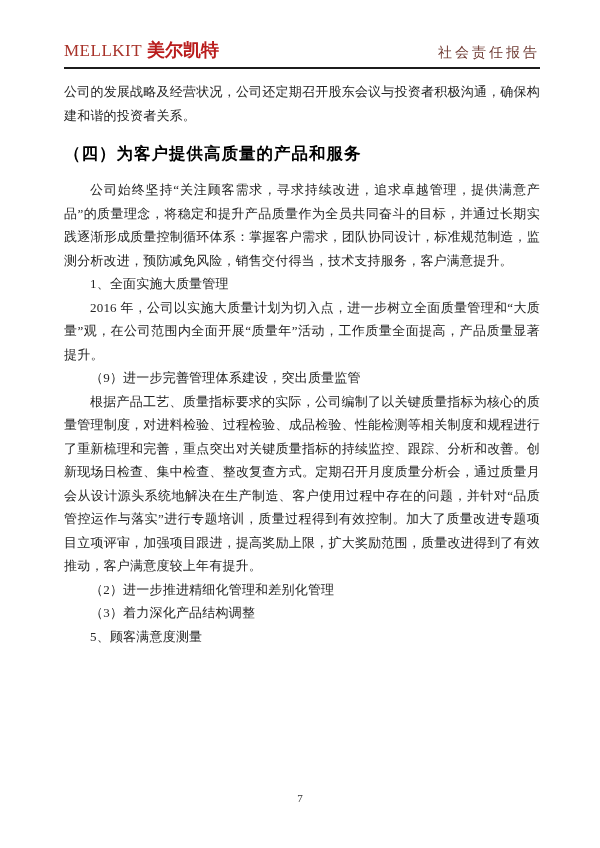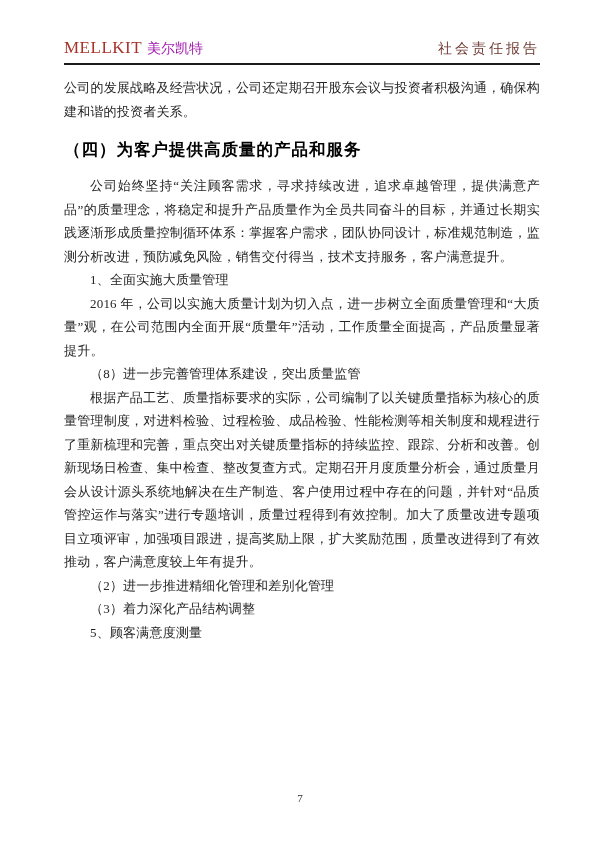--- a/index.html
+++ b/index.html
@@ -24,24 +24,24 @@
     padding-bottom: 5px;
   }
   .logo-en {
     font-size: 17px;
     color: #a8332a;
     letter-spacing: 0.5px;
     font-weight: 500;
     text-align: center;
   }
   .logo-cn {
-    font-size: 14px;
-    color: #a21caf;
+    font-size: 18px;
+    color: #b91c1c;
     margin-left: 5px;
-    font-weight: normal;
+    font-weight: bold;
   }
   .report-title {
     font-size: 14px;
     color: #6e3a32;
     letter-spacing: 3px;
   }
   
   .doc-body { margin-top: 11px; }
   .doc-body p {
     margin: 0;
@@ -87,21 +87,21 @@
     </div>
     <div class="report-title">社会责任报告</div>
   </header>
 
   <main class="doc-body">
     <p class="no-indent">公司的发展战略及经营状况，公司还定期召开股东会议与投资者积极沟通，确保构建和谐的投资者关系。</p>
     <h2 class="section-heading">（四）为客户提供高质量的产品和服务</h2>
     <p>公司始终坚持“关注顾客需求，寻求持续改进，追求卓越管理，提供满意产品”的质量理念，将稳定和提升产品质量作为全员共同奋斗的目标，并通过长期实践逐渐形成质量控制循环体系：掌握客户需求，团队协同设计，标准规范制造，监测分析改进，预防减免风险，销售交付得当，技术支持服务，客户满意提升。</p>
     <p>1、全面实施大质量管理</p>
     <p>2016 年，公司以实施大质量计划为切入点，进一步树立全面质量管理和“大质量”观，在公司范围内全面开展“质量年”活动，工作质量全面提高，产品质量显著提升。</p>
-    <p>（8）进一步完善管理体系建设，突出质量监管</p>
+    <p>（9）进一步完善管理体系建设，突出质量监管</p>
     <p>根据产品工艺、质量指标要求的实际，公司编制了以关键质量指标为核心的质量管理制度，对进料检验、过程检验、成品检验、性能检测等相关制度和规程进行了重新梳理和完善，重点突出对关键质量指标的持续监控、跟踪、分析和改善。创新现场日检查、集中检查、整改复查方式。定期召开月度质量分析会，通过质量月会从设计源头系统地解决在生产制造、客户使用过程中存在的问题，并针对“品质管控运作与落实”进行专题培训，质量过程得到有效控制。加大了质量改进专题项目立项评审，加强项目跟进，提高奖励上限，扩大奖励范围，质量改进得到了有效推动，客户满意度较上年有提升。</p>
     <p>（2）进一步推进精细化管理和差别化管理</p>
     <p>（3）着力深化产品结构调整</p>
     <p>5、顾客满意度测量</p>
   </main>
 
   <footer class="page-footer">
     <span class="page-number">7</span>
   </footer>
 

